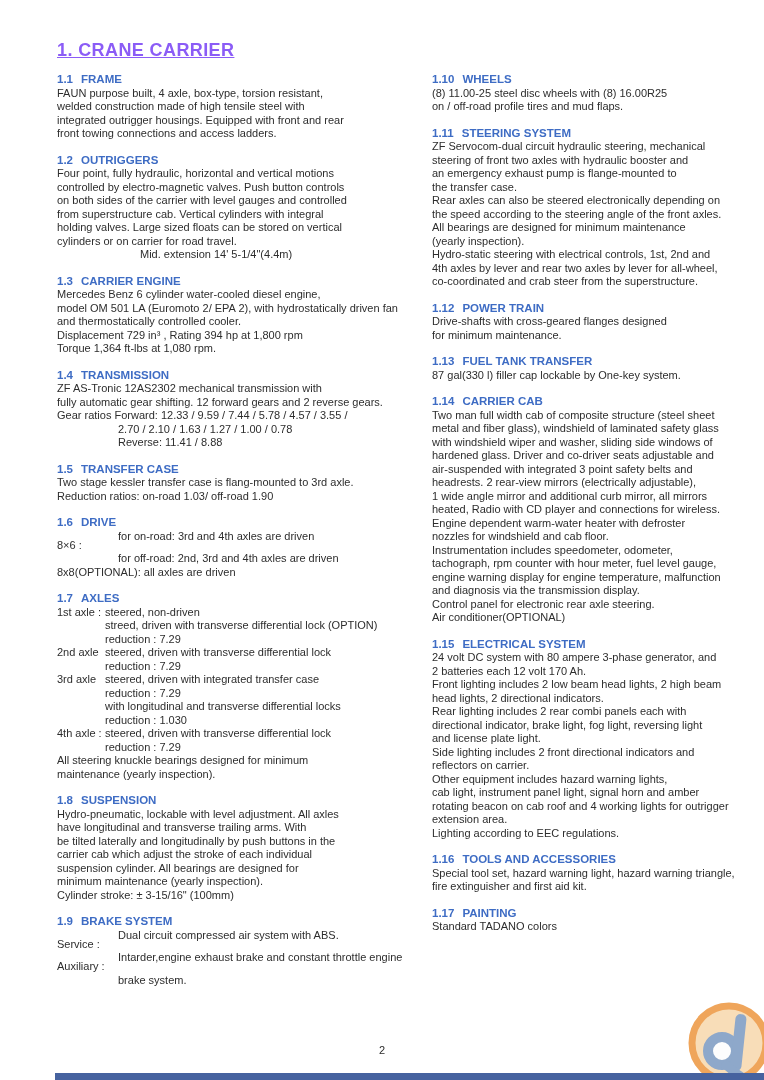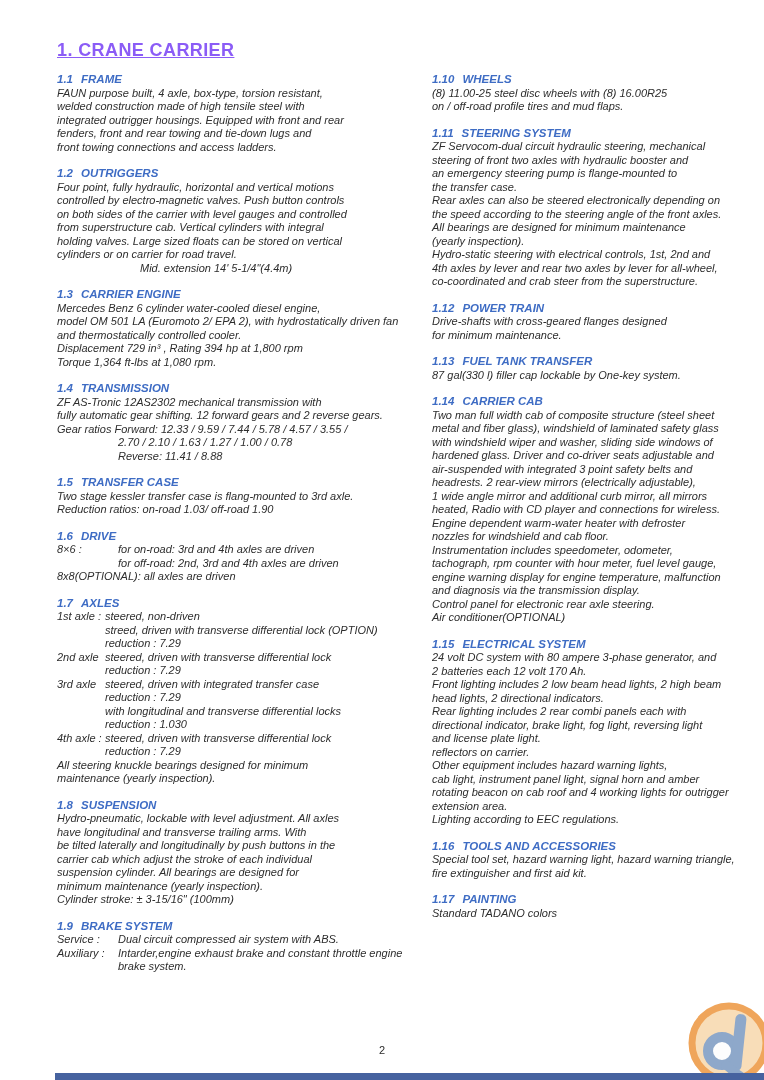--- a/index.html
+++ b/index.html
@@ -7,27 +7,27 @@
     position:relative;width:764px;height:1080px;background:#ffffff;overflow:hidden;
     font-family:"Liberation Sans",sans-serif;color:#2d2d2d;
   }
   .title{
     position:absolute;left:57px;top:28px;
     font-size:18px;font-weight:bold;color:#8b5cf6;letter-spacing:.4px;text-decoration:underline;
   }
   .col{position:absolute;top:73px;font-size:11px;line-height:13.5px;}
   .col-left{left:57px;width:360px;}
   .col-right{left:432px;width:330px;}
-  .section{margin-bottom:13px;font-style:italic;}
+  .section{margin-bottom:13px;}
   .sec-heading{color:#3e6cc4;font-weight:bold;font-size:11.5px;}
   .sec-num{margin-right:8px;}
   .line{display:flex;white-space:nowrap;}
   .lbl{flex:0 0 auto;}
   .lw-1{width:48px;}
-  .lw-2{width:61px;}
+  .lw-2{width:61px;margin-top:9px;}
   .ind-1{padding-left:48px;}
   .ind-2{padding-left:61px;}
   .ind-3{padding-left:83px;}
   .page-number{position:absolute;left:0;right:0;top:1044px;text-align:center;font-size:11px;color:#2d2d2d;}
   .footer-bar{position:absolute;left:55px;right:0;bottom:0;height:7px;background:#46629f;}
   .logo{position:absolute;right:-14px;bottom:-16px;width:98px;height:98px;}
 </style>
 </head>
 <body>
 
@@ -41,23 +41,20 @@
         <div class="line">
           <span class="txt">FAUN purpose built, 4 axle, box-type, torsion resistant,</span>
         </div>
         <div class="line">
           <span class="txt">welded construction made of high tensile steel with</span>
         </div>
         <div class="line">
           <span class="txt">integrated outrigger housings. Equipped with front and rear</span>
         </div>
         <div class="line">
-          <span class="txt">fenders, front and rear towing and tie-down lugs and</span>
-        </div>
-        <div class="line">
           <span class="txt">front towing connections and access ladders.</span>
         </div>
       </div>
       <div class="section">
         <div class="sec-heading"><span class="sec-num">1.2</span><span>OUTRIGGERS</span></div>
         <div class="line">
           <span class="txt">Four point, fully hydraulic, horizontal and vertical motions</span>
         </div>
         <div class="line">
           <span class="txt">controlled by electro-magnetic valves. Push button controls</span>
@@ -233,21 +230,21 @@
       </div>
       <div class="section">
         <div class="sec-heading"><span class="sec-num">1.11</span><span>STEERING SYSTEM</span></div>
         <div class="line">
           <span class="txt">ZF Servocom-dual circuit hydraulic steering, mechanical</span>
         </div>
         <div class="line">
           <span class="txt">steering of front two axles with hydraulic booster and</span>
         </div>
         <div class="line">
-          <span class="txt">an emergency steering pump is flange-mounted to</span>
+          <span class="txt">an emergency exhaust pump is flange-mounted to</span>
         </div>
         <div class="line">
           <span class="txt">the transfer case.</span>
         </div>
         <div class="line">
           <span class="txt">Rear axles can also be steered electronically depending on</span>
         </div>
         <div class="line">
           <span class="txt">the speed according to the steering angle of the front axles.</span>
         </div>
@@ -348,20 +345,23 @@
           <span class="txt">head lights, 2 directional indicators.</span>
         </div>
         <div class="line">
           <span class="txt">Rear lighting includes 2 rear combi panels each with</span>
         </div>
         <div class="line">
           <span class="txt">directional indicator, brake light, fog light, reversing light</span>
         </div>
         <div class="line">
           <span class="txt">and license plate light.</span>
+        </div>
+        <div class="line">
+          <span class="txt">Side lighting includes 2 front directional indicators and</span>
         </div>
         <div class="line">
           <span class="txt">reflectors on carrier.</span>
         </div>
         <div class="line">
           <span class="txt">Other equipment includes hazard warning lights,</span>
         </div>
         <div class="line">
           <span class="txt">cab light, instrument panel light, signal horn and amber</span>
         </div>

